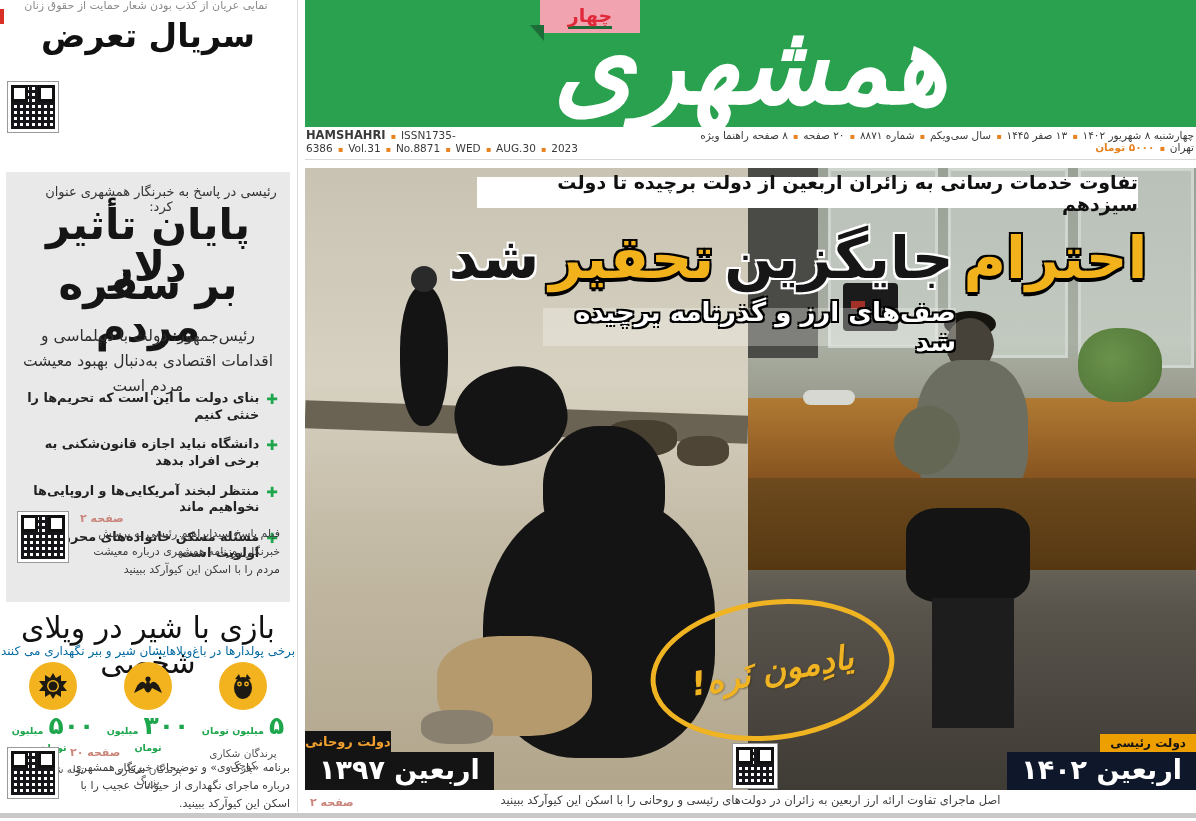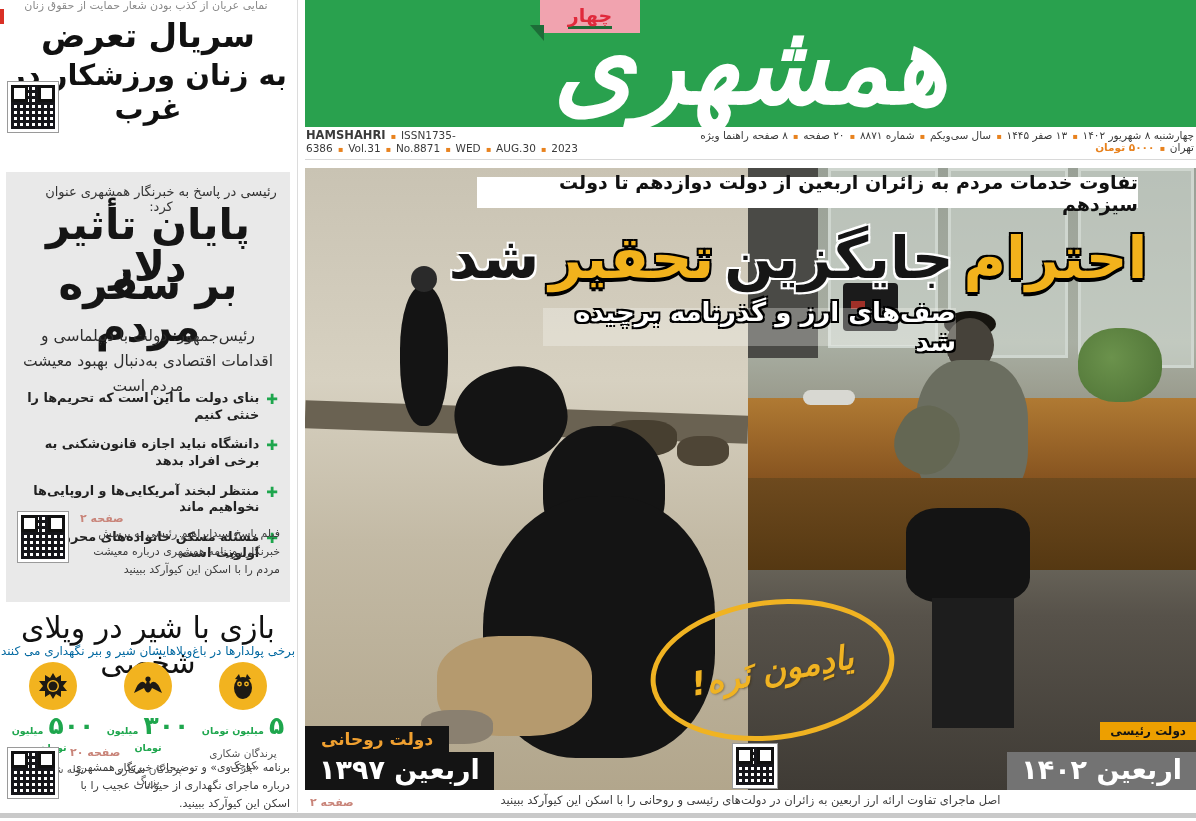--- a/index.html
+++ b/index.html
@@ -125,29 +125,29 @@
         direction:rtl; font-size:26px; font-weight:900; color:#ffffff;
         text-shadow:2px 2px 0 #000,-2px 2px 0 #000,2px -2px 0 #000,-2px -2px 0 #000;padding-left:17px; }
 
   .stamp { position:absolute; left:345px; top:432px; width:245px; height:140px;
         border:5px solid #f0b322; border-radius:50%; transform:rotate(-7deg);
         display:flex; align-items:center; justify-content:center; }
   .stamp-text { color:#f0b322; font-size:33px; font-weight:900; font-style:italic; direction:rtl;
         transform:rotate(-3deg); text-shadow:1px 1px 2px rgba(60,40,0,.4); }
 
   .label-left { position:absolute; left:0; bottom:0; }
-  .label-left .small { display:inline-block; background:#141414; color:#f0a030; font-size:17px;
-        font-weight:bold; direction:rtl; padding:3px 16px; }
+  .label-left .small { display:inline-block; background:#141414; color:#f0a030; font-size:13px;
+        font-weight:bold; direction:rtl; padding:3px 0; }
   .label-left .big { background:#141414; color:#ffffff; font-size:27px; font-weight:900;
         direction:rtl; padding:2px 14px 5px; }
   .label-right { position:absolute; right:0; bottom:0; text-align:right; }
   .label-right .small { display:inline-block; background:#ED9F00; color:#141414; font-size:12px;
         font-weight:bold; direction:rtl; padding:2px 10px; }
-  .label-right .big { background:#737373; color:#ffffff; font-size:27px; font-weight:900;
-        direction:rtl; padding:2px 14px 5px;margin-top:12px; }
+  .label-right .big { background:#0f172a; color:#ffffff; font-size:27px; font-weight:900;
+        direction:rtl; padding:2px 14px 5px; }
   #photo-qr { left:428px; bottom:2px; top:auto; width:44px; height:44px; }
 
   .main-caption { position:absolute; left:5px; right:0; top:793px; text-align:center; direction:rtl;
         font-size:11.5px; color:#3c3c3c; }
   .main-caption-ref { position:absolute; left:10px; top:796px; }
 
   #bottom-bar { position:absolute; left:0; right:0; top:813px; height:5px; background:#c9c9c9; }
 
   svg.animal { display:block; }
 </style>
@@ -155,21 +155,20 @@
 <body>
 
 <div id="page">
 
   <div id="left-col">
 
     <div class="tl-kicker">نمایی عریان از کذب بودن شعار حمایت از حقوق زنان</div>
     <div class="red-tick"></div>
 
     <div class="tl-h1" style="top:16px; font-size:33px;">سریال تعرض</div>
-    <div class="tl-h1" style="top:58px; font-size:29px;">به زنان ورزشکار در غرب</div>
 
     <div class="qr" style="left:8px; top:82px; width:50px; height:50px;"></div>
 
     <div id="lead-box">
       <div class="lead-kicker">رئیسی در پاسخ به خبرنگار همشهری عنوان کرد:</div>
       <div class="lead-h" style="top:32px;">پایان تأثیر دلار</div>
       <div class="lead-h" style="top:92px;">بر سفره مردم</div>
       <div class="lead-sub">رئیس‌جمهور: دولت با دیپلماسی و اقدامات اقتصادی به‌دنبال بهبود معیشت مردم است</div>
 
       <div class="bullets">
@@ -303,21 +302,21 @@
         <div class="plant"></div>
         <div class="man-hair"></div>
         <div class="man-head"></div>
         <div class="man-torso"></div>
         <div class="man-arm"></div>
         <div class="counter-front"></div>
         <div class="chair-back"></div>
         <div class="chair-base"></div>
       </div>
 
-      <div class="photo-kicker">تفاوت خدمات مردم به زائران اربعین از دولت دوازدهم تا دولت سیزدهم</div>
+      <div class="photo-kicker">تفاوت خدمات رسانی به زائران اربعین از دولت برچیده تا دولت سیزدهم</div>
 
       <div class="photo-headline">
         <span class="hl-yellow">احترام</span>
         <span class="hl-dark">جایگزین</span>
         <span class="hl-yellow">تحقیر</span>
         <span class="hl-dark">شد</span>
       </div>
 
       <div class="photo-subhead">صف‌های ارز و گذرنامه برچیده شد</div>
 

